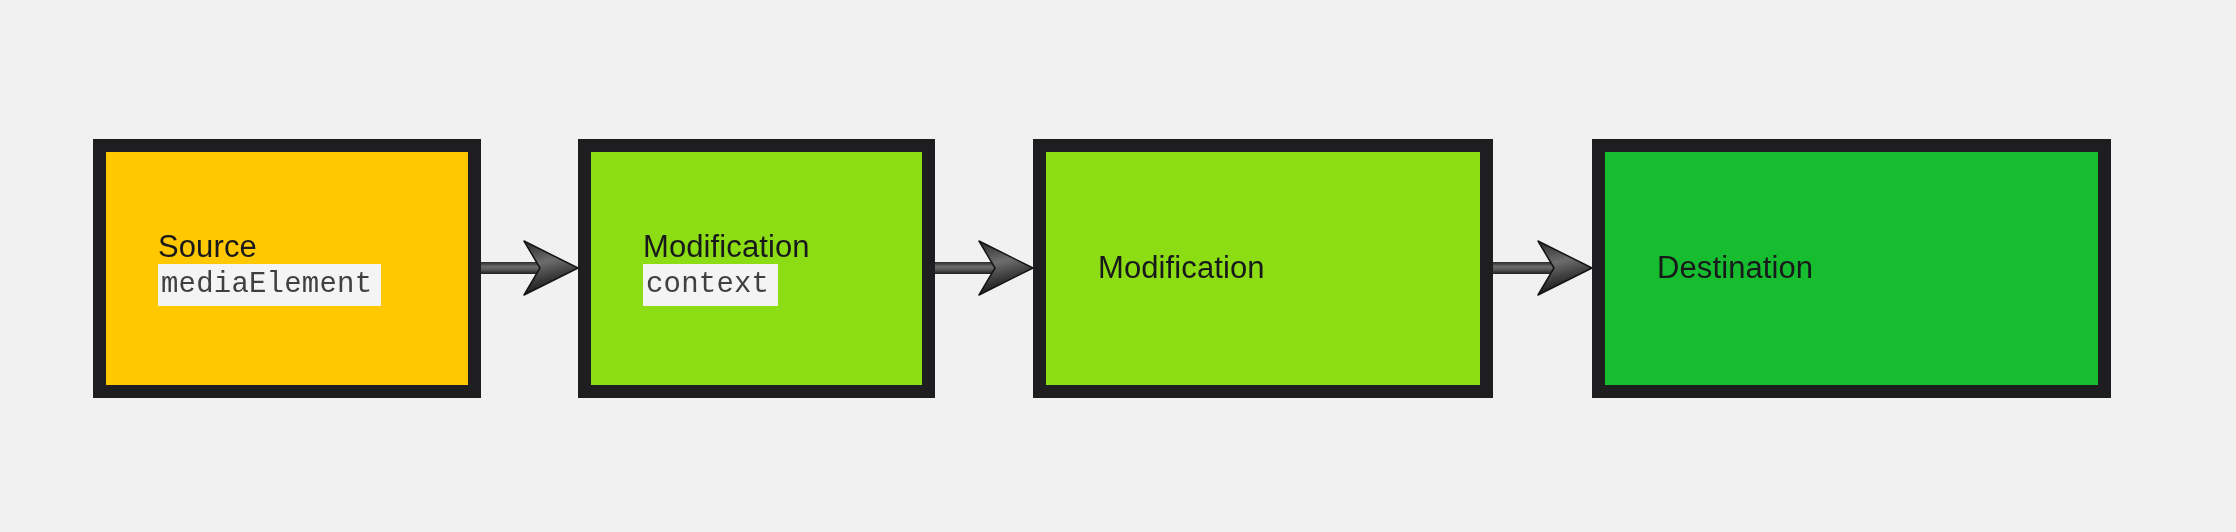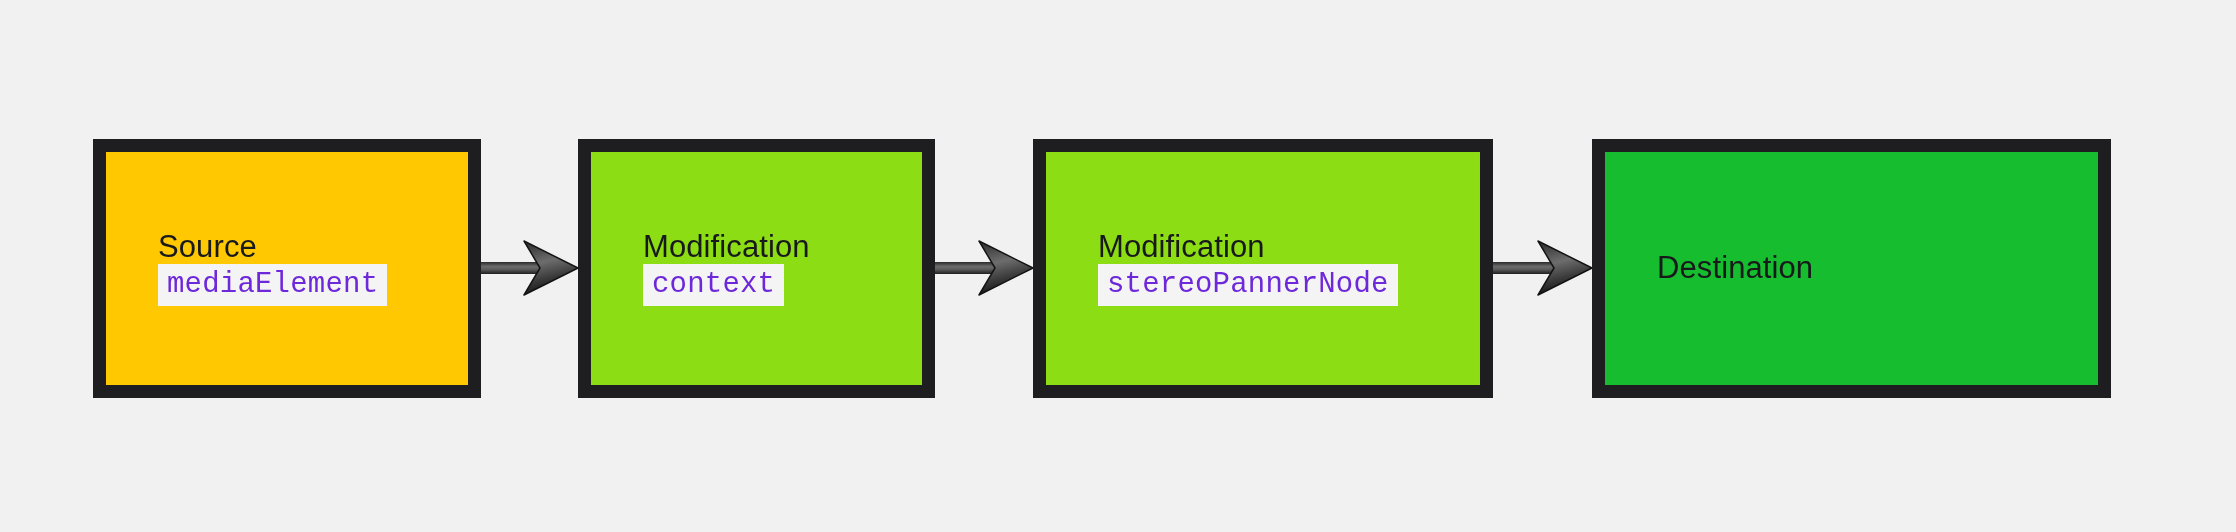--- a/index.html
+++ b/index.html
@@ -50,23 +50,23 @@
     line-height: 1.05;
     color: #18191b;
     letter-spacing: 0.1px;
     white-space: nowrap;
   }
 
   .node-code {
     font-family: "Liberation Mono", "DejaVu Sans Mono", monospace;
     font-size: 29px;
     line-height: 1.28;
-    color: #6d28d9;
+    color: #404040;
     background: #f4f4f4;
-    padding: 2px 9px 3px 9px;
+    padding: 2px 9px 3px 3px;
     white-space: nowrap;
     letter-spacing: 0.2px;
   }
 
   
   #node-0 { left: 93px;   top: 139px; width: 388px; height: 259px; background: #ffc800; }
   #node-1 { left: 578px;  top: 139px; width: 357px; height: 259px; background: #8ddd15; }
   #node-2 { left: 1033px; top: 139px; width: 460px; height: 259px; background: #8ddd15; }
   #node-3 { left: 1592px; top: 139px; width: 519px; height: 259px; background: #16bd2e; }
 </style>
@@ -112,20 +112,19 @@
     <div class="node-code">mediaElement</div>
   </div>
 
   <div class="node" id="node-1">
     <div class="node-title">Modification</div>
     <div class="node-code">context</div>
   </div>
 
   <div class="node" id="node-2">
     <div class="node-title">Modification</div>
-    <div class="node-code">stereoPannerNode</div>
   </div>
 
   <div class="node" id="node-3">
     <div class="node-title">Destination</div>
   </div>
 
 </div>
 
 </body></html>

